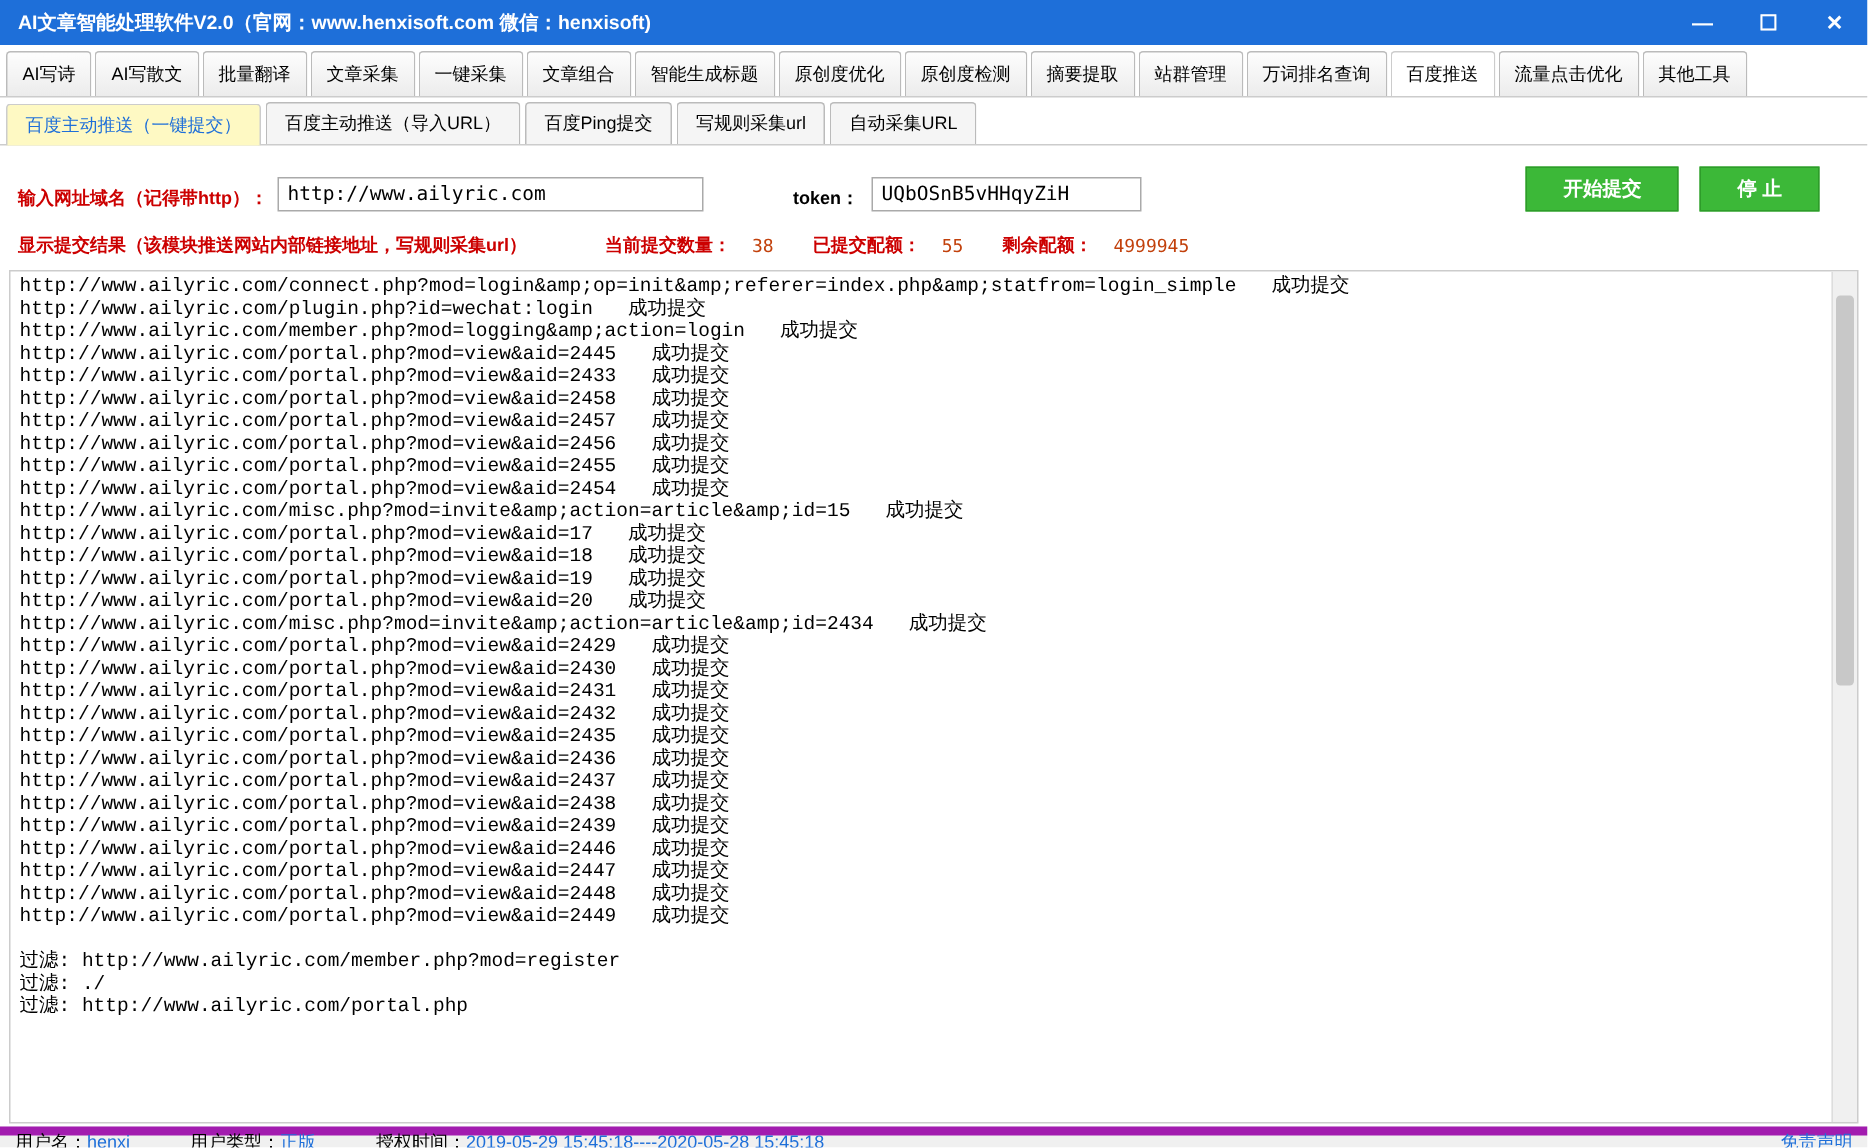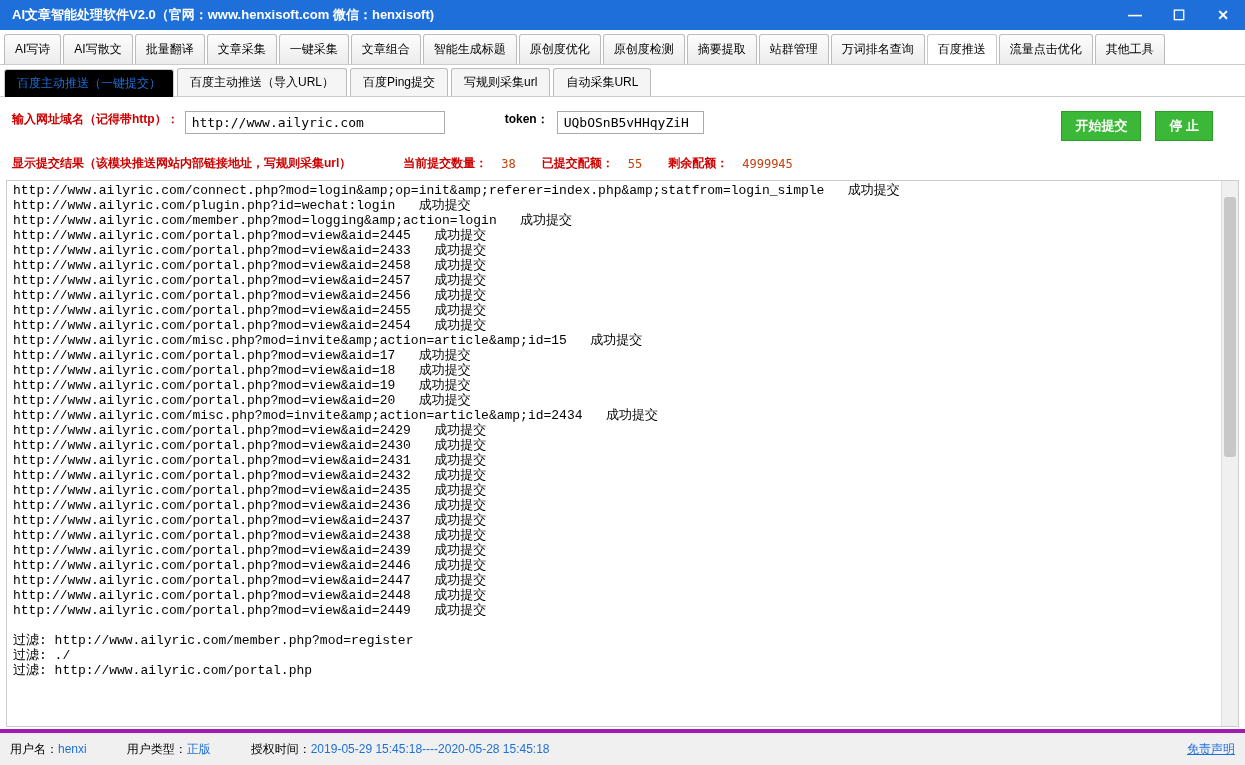--- a/index.html
+++ b/index.html
@@ -5,35 +5,35 @@
 * { margin: 0; padding: 0; box-sizing: border-box; }
 body { font-family: "Microsoft YaHei", Arial, sans-serif; font-size: 12px; background: #fff; width: 1245px; height: 765px; display: flex; flex-direction: column; overflow: hidden; }
 .titlebar { background: #1e6fd9; color: #fff; height: 30px; display: flex; align-items: center; padding-left: 12px; font-weight: bold; font-size: 13px; gap: 32px; }
 .titlebar .win-controls { margin-left: auto; display: flex; }
 .titlebar .win-btn { width: 44px; height: 30px; display: flex; align-items: center; justify-content: center; cursor: pointer; font-size: 14px; }
 .main-tabs { display: flex; background: #fff; border-bottom: 1px solid #ccc; padding: 4px 4px 0 4px; flex-wrap: nowrap; }
 .main-tab { padding: 6px 10px; border: 1px solid #bbb; border-bottom: none; background: linear-gradient(#fdfdfd,#ececec); margin-right: 2px; cursor: pointer; white-space: nowrap; border-radius: 3px 3px 0 0; position: relative; }
 .main-tab.active { background: #fff; border-color: #ccc; }
 .sub-tabs { display: flex; border-bottom: 1px solid #ccc; padding: 3px 4px 0 4px; }
 .sub-tab { padding: 5px 12px; border: 1px solid #bbb; border-bottom: none; background: #f5f5f5; margin-right: 3px; cursor: pointer; white-space: nowrap; border-radius: 3px 3px 0 0; }
-.sub-tab.active { background: #000000; color: #1e6fd9; border-color: #ccc; position: relative; top: 1px; }
-.controls-row { padding: 14px 12px 8px 12px; display: flex; align-items: flex-start; gap: 0; }
+.sub-tab.active { background: #fef9c3; color: #1e6fd9; border-color: #ccc; position: relative; top: 1px; }
+.controls-row { padding: 14px 12px 8px 12px; display: flex; align-items: flex-end; gap: 0; }
 .controls-row .lbl { color: #c00; font-weight: bold; margin-right: 6px; white-space: nowrap; }
 .controls-row .lbl2 { font-weight: bold; margin: 0 8px 0 18px; white-space: nowrap; }
 .controls-row input.txt { border: 1px solid #aaa; padding: 3px 6px; font-family: monospace; font-size: 13px; }
-.controls-row .btn-green { background: #3cb838; color: #fff; border: 1px solid #2e9c2a; padding: 5px 13px; cursor: pointer; font-size: 13px; font-weight: bold; }
+.controls-row .btn-green { background: #3cb838; color: #fff; border: 1px solid #2e9c2a; padding: 5px 24px; cursor: pointer; font-size: 13px; font-weight: bold; }
 .controls-row .spacer { flex: 1; }
 .stats-row { padding: 6px 12px; display: flex; align-items: center; gap: 6px; font-weight: bold; }
 .stats-row .red { color: #c00; }
 .stats-row .num { color: #c2410c; font-weight: normal; font-family: monospace; margin: 0 20px 0 8px; }
 .log-wrap { flex: 1; margin: 2px 6px 2px 6px; border: 1px solid #ccc; position: relative; display: flex; overflow: hidden; }
 .log-area { flex: 1; padding: 2px 6px; font-family: "Courier New", monospace; font-size: 13px; line-height: 15px; white-space: pre; overflow: hidden; }
 .log-scroll { width: 17px; background: #f0f0f0; border-left: 1px solid #ddd; position: relative; }
 .log-scroll .thumb { position: absolute; left: 2px; right: 2px; top: 16px; height: 260px; background: #c8c8c8; border-radius: 3px; }
-.statusbar { height: 36px; background: #f0f0f0; border-top: 4px solid #a21caf; display: flex; align-items: center; padding: 0 10px; font-size: 12px; }
+.statusbar { height: 14px; background: #f0f0f0; border-top: 6px solid #a21caf; display: flex; align-items: center; padding: 0 10px; font-size: 12px; }
 .statusbar .grp { margin-right: 40px; }
 .statusbar .v { color: #1e6fd9; }
 .statusbar .link { margin-left: auto; color: #1e6fd9; text-decoration: underline; cursor: pointer; }
 </style>
 </head>
 <body>
 
 <div class="titlebar">
   <span>AI文章智能处理软件V2.0（官网：www.henxisoft.com  微信：henxisoft)</span>
   <div class="win-controls">
@@ -63,23 +63,23 @@
 <div class="sub-tabs" id="sub-tabs">
     <div class="sub-tab active">百度主动推送（一键提交）</div>
     <div class="sub-tab">百度主动推送（导入URL）</div>
     <div class="sub-tab">百度Ping提交</div>
     <div class="sub-tab">写规则采集url</div>
     <div class="sub-tab">自动采集URL</div>
   </div>
 
 <div class="controls-row">
   <span class="lbl">输入网址域名（记得带http）：</span>
-  <input class="txt" style="width: 260px;" value="http://www.ailyric.com">
+  <input class="txt" style="width: 284px;" value="http://www.ailyric.com">
   <span class="lbl2" style="margin-left:60px">token：</span>
-  <input class="txt" style="width: 147px;" value="UQbOSnB5vHHqyZiH">
+  <input class="txt" style="width: 180px;" value="UQbOSnB5vHHqyZiH">
   <span class="spacer"></span>
   <button class="btn-green" style="margin-right:14px">开始提交</button>
   <button class="btn-green">停 止</button>
   <span style="width:20px"></span>
 </div>
 
 <div class="stats-row">
   <span class="red">显示提交结果（该模块推送网站内部链接地址，写规则采集url）</span>
   <span style="width:40px"></span>
   <span class="red">当前提交数量：</span>

